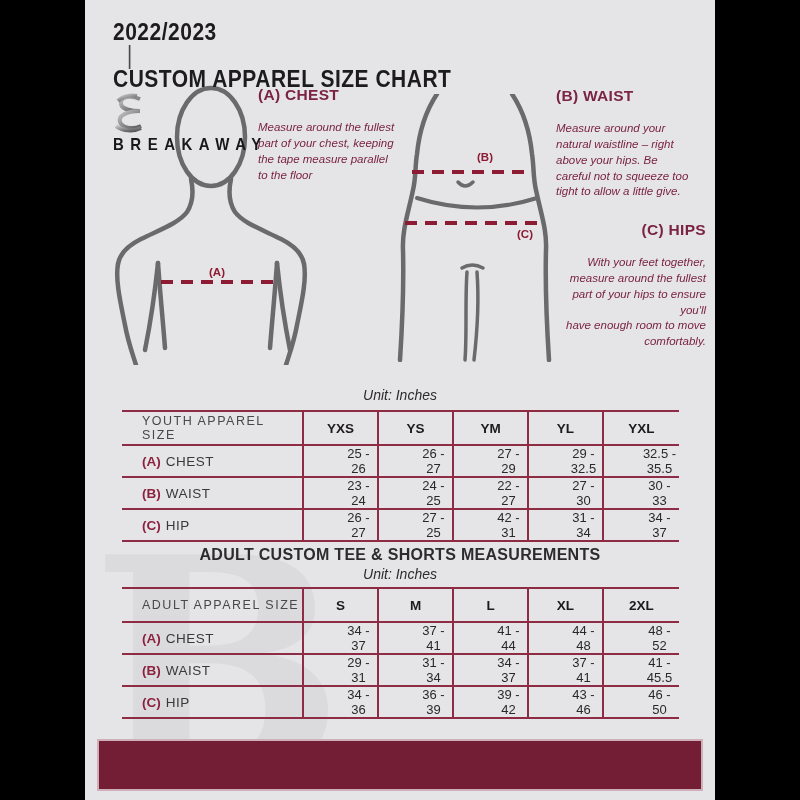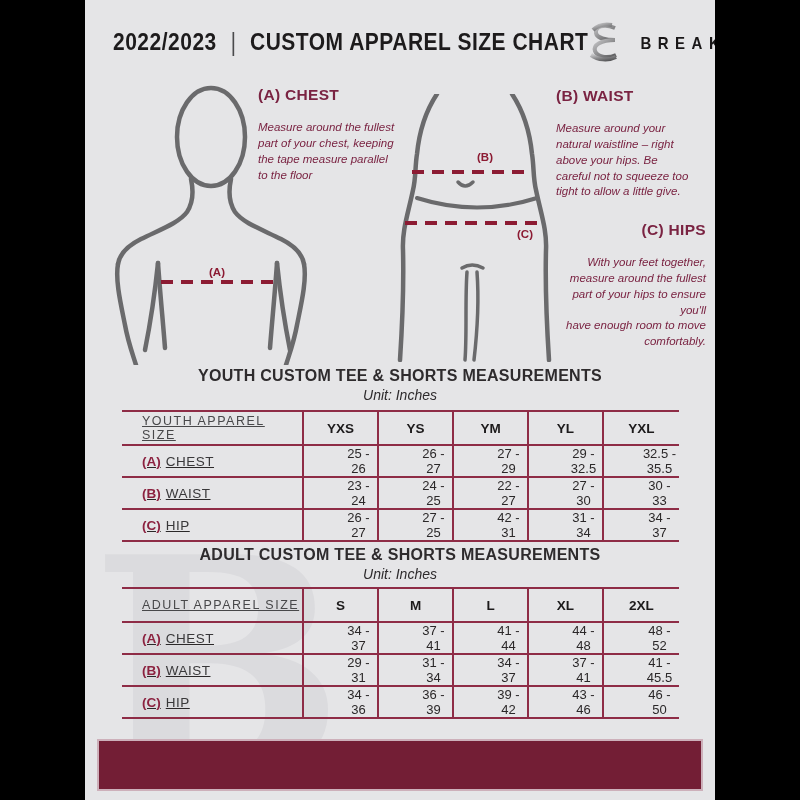--- a/index.html
+++ b/index.html
@@ -5,21 +5,21 @@
   html,body{margin:0;padding:0;}
   body{width:800px;height:800px;background:#000;position:relative;overflow:hidden;
        font-family:"Liberation Sans",sans-serif;}
   .page{position:absolute;left:85px;top:0;width:630px;height:800px;background:#e5e5e7;overflow:hidden;}
 
   
   .watermark{position:absolute;left:6px;top:518px;font-family:"DejaVu Serif",serif;
     font-weight:bold;font-size:300px;line-height:1;color:#dbdbde;z-index:0;letter-spacing:0;}
 
   
-  .hdr{position:absolute;top:20px;left:28px;right:22px;height:44px;display:flex;align-items:center;z-index:3;}
+  .hdr{position:absolute;top:20px;left:28px;right:22px;height:44px;display:flex;align-items:flex-start;z-index:3;flex-direction:column;}
   .hdr-year,.hdr-title{font-size:21px;font-weight:700;color:#1d1b1c;letter-spacing:.5px;
     display:inline-block;transform:scaleY(1.14);white-space:nowrap;}
   .hdr-div{display:inline-block;margin:0 14px;font-size:20px;font-weight:300;color:#4a4a4c;transform:scaleY(1.25);}
   .hdr-spacer{flex:1;}
   .hdr-logo{width:40px;height:44px;margin-right:12px;flex:none;}
   .hdr-brand{font-size:15px;font-weight:700;color:#191718;letter-spacing:6.5px;white-space:nowrap;transform:scaleY(1.1);display:inline-block;}
 
   
   .fig{position:absolute;z-index:1;}
   .fig-left{left:22px;top:80px;}
@@ -42,21 +42,21 @@
   .tbl-unit{position:absolute;left:0;width:100%;text-align:center;font-size:14px;font-style:italic;
     color:#2e2b2d;z-index:1;}
   .youth-title{top:367px;} .youth-unit{top:387px;}
   .adult-title{top:546px;} .adult-unit{top:566px;}
   table.size-table{position:absolute;left:37px;width:557px;border-collapse:collapse;table-layout:fixed;z-index:1;
     background:transparent;}
   .youth-table{top:410px;} .adult-table{top:587px;}
   .size-table tr{border-top:2px solid #8e2c46;}
   .size-table{border-bottom:2px solid #8e2c46;}
   .size-table th,.size-table td{border-left:2px solid #8e2c46;padding:0;text-align:center;vertical-align:middle;}
-  .size-table th:first-child,.size-table td:first-child{border-left:none;text-align:left;padding-left:20px;text-decoration:underline;}
+  .size-table th:first-child,.size-table td:first-child{border-left:none;text-align:left;padding-left:20px;}
   .size-table thead tr{height:34px;}
   .size-table tbody tr{height:29px;}
   .size-table th{font-size:13.5px;font-weight:700;color:#1c1a1b;}
   .size-table th:first-child{font-size:12.5px;font-weight:400;letter-spacing:1.5px;color:#48484a;}
   .size-table td{font-size:13px;color:#2b2829;padding-left:36px;}
   .row-prefix{font-weight:700;color:#8c2240;margin-right:5px;font-size:13.5px;}
   .row-label{color:#39383a;font-size:13.5px;letter-spacing:.5px;}
 
   
   .footer-bar{position:absolute;left:12px;top:739px;width:602px;height:48px;background:#731e35;
@@ -134,21 +134,20 @@
   <div class="instr instr-waist">
     <div class="instr-h">(B) WAIST</div>
     <div class="instr-body">Measure around your natural waistline – right above your hips. Be careful not to squeeze too tight to allow a little give.</div>
   </div>
   <div class="instr instr-hips">
     <div class="instr-h">(C) HIPS</div>
     <div class="instr-body preline">With your feet together, measure around the fullest part of your hips to ensure you'll
 have enough room to move comfortably.</div>
   </div>
 
-  <div class="tbl-title youth-title">YOUTH CUSTOM TEE &amp; SHORTS MEASUREMENTS</div>
   <div class="tbl-unit youth-unit">Unit: Inches</div>
   <table class="size-table youth-table">
     <colgroup>
         <col style="width:181px">
         <col style="width:75px">
         <col style="width:75px">
         <col style="width:75px">
         <col style="width:75px">
         <col style="width:76px">
       </colgroup>

